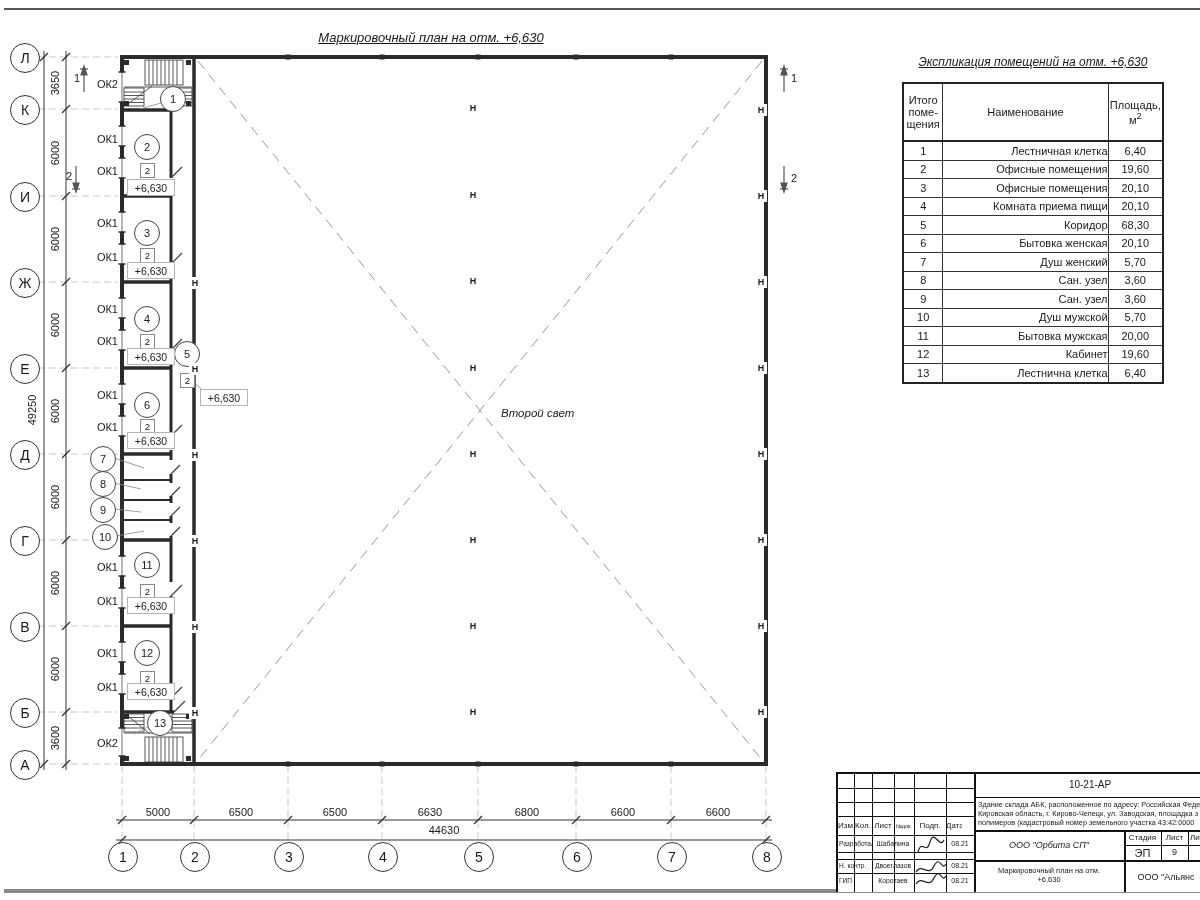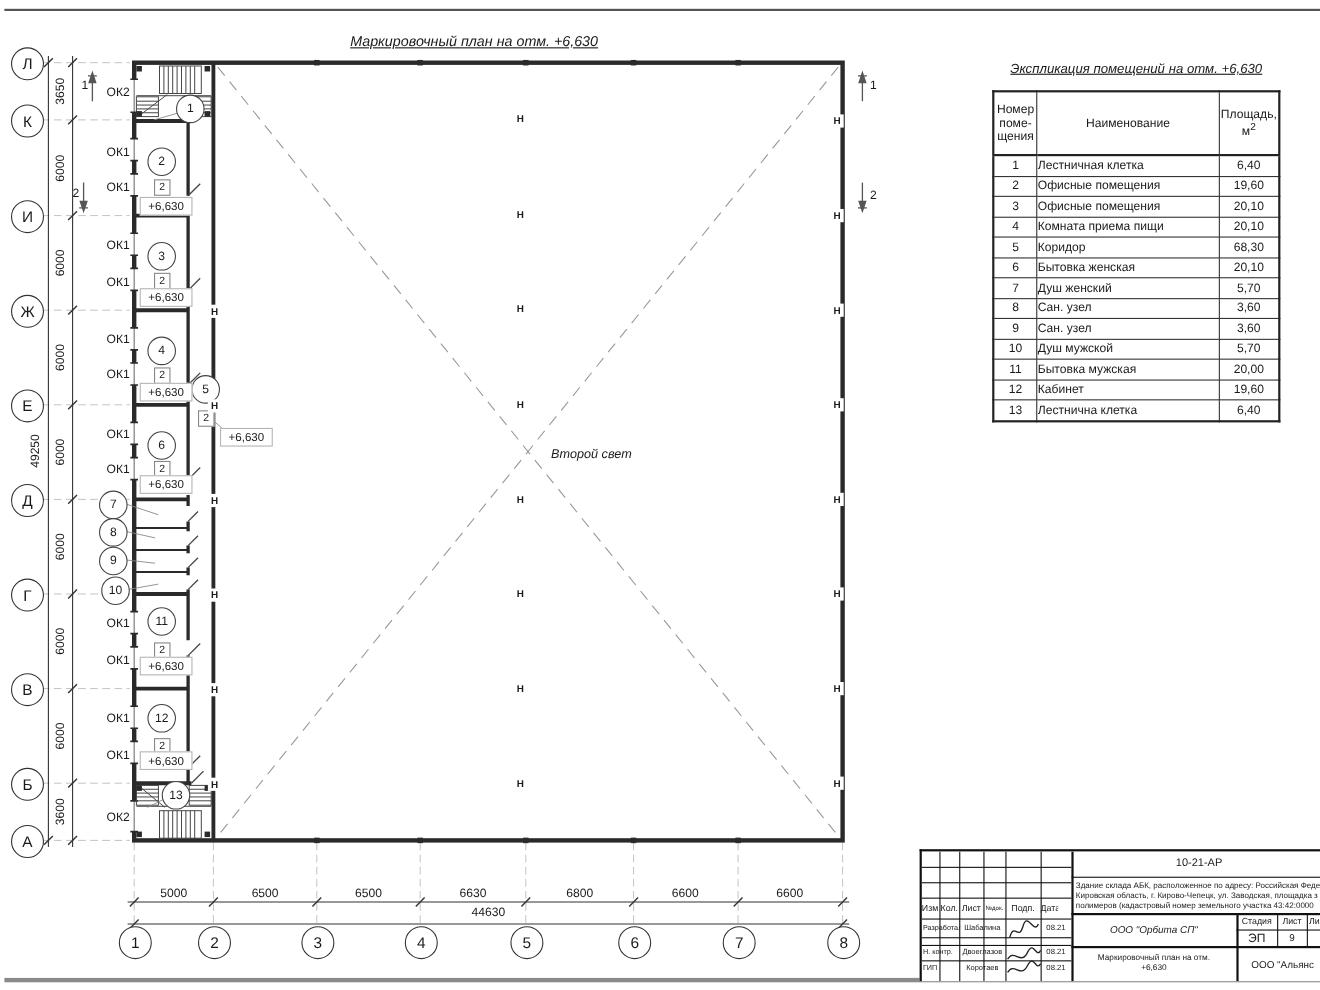--- a/index.html
+++ b/index.html
@@ -28,21 +28,21 @@
   .secnum{font-size:11px;}
   
   .expl-title{left:898px;top:55px;width:262px;text-align:center;font-size:12px;font-style:italic;
     text-decoration:underline;}
   table.expl{position:absolute;left:898px;top:82px;width:262px;border-collapse:collapse;background:#fff;}
   table.expl td,table.expl th{border:1px solid #333;font-size:11px;font-weight:normal;padding:0;}
   table.expl{border:2px solid #222;}
   table.expl th{height:56px;text-align:center;vertical-align:middle;border-bottom:2px solid #222;}
   table.expl td{height:17.5px;}
   td.c{text-align:center;}
-  td.n{text-align:left;padding-left:6px;}
+  td.n{text-align:right;padding-left:6px;}
   tr.total td{height:22px;}
   td.tl{text-align:right;padding-right:8px;}
   
   .tblock{left:832px;top:772px;width:368px;height:118px;border-top:2px solid #111;
     border-left:2px solid #111;overflow:hidden;background:#fff;}
   .tl-line{position:absolute;background:#111;}
   .tb{position:absolute;font-size:8px;white-space:nowrap;overflow:hidden;}
 </style>
 </head>
 <body>
@@ -445,21 +445,21 @@
 
   <table class="expl">
     <colgroup>
         <col style="width:40px">
         <col style="width:167px">
         <col style="width:55px">
       </colgroup>
     <thead>
       <tr>
         <th>
-          <span>Номер</span><br>
+          <span>Итого</span><br>
           <span>поме-</span><br>
           <span>щения</span>
         </th>
         <th>Наименование</th>
         <th>
           <span>Площадь,</span><br>
           <span>м</span><sup>2</sup>
         </th>
       </tr>
     </thead>

